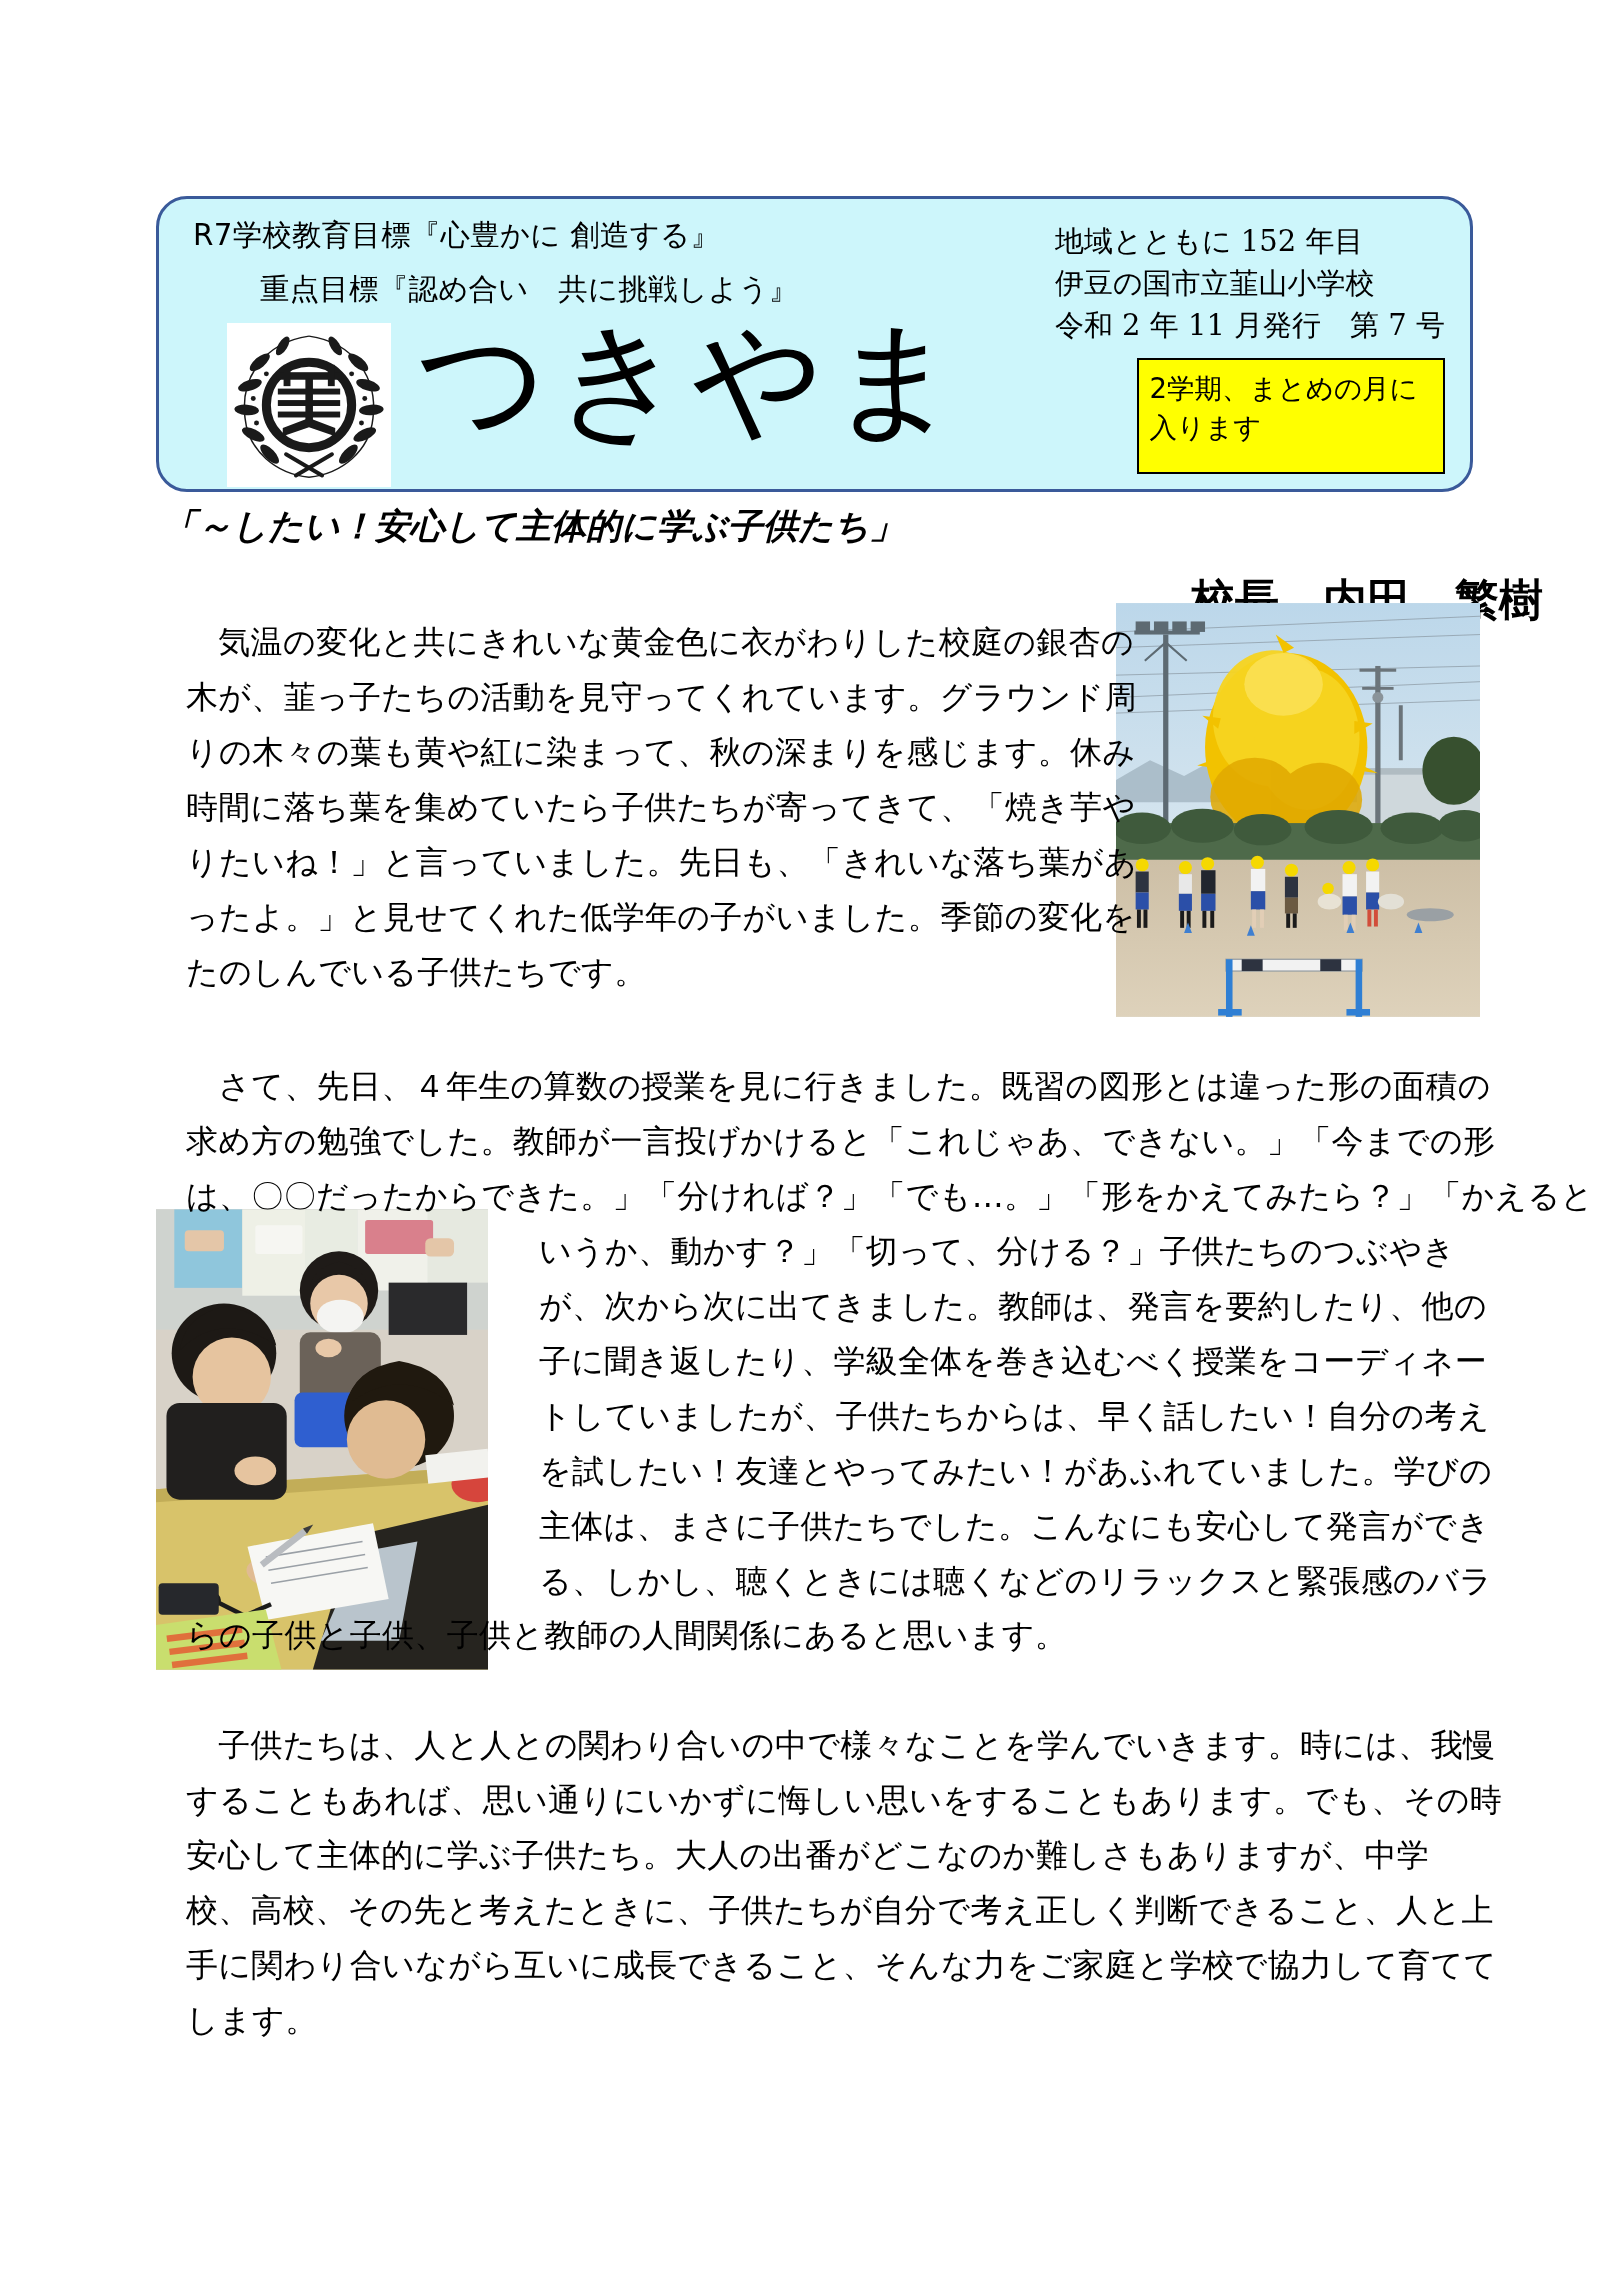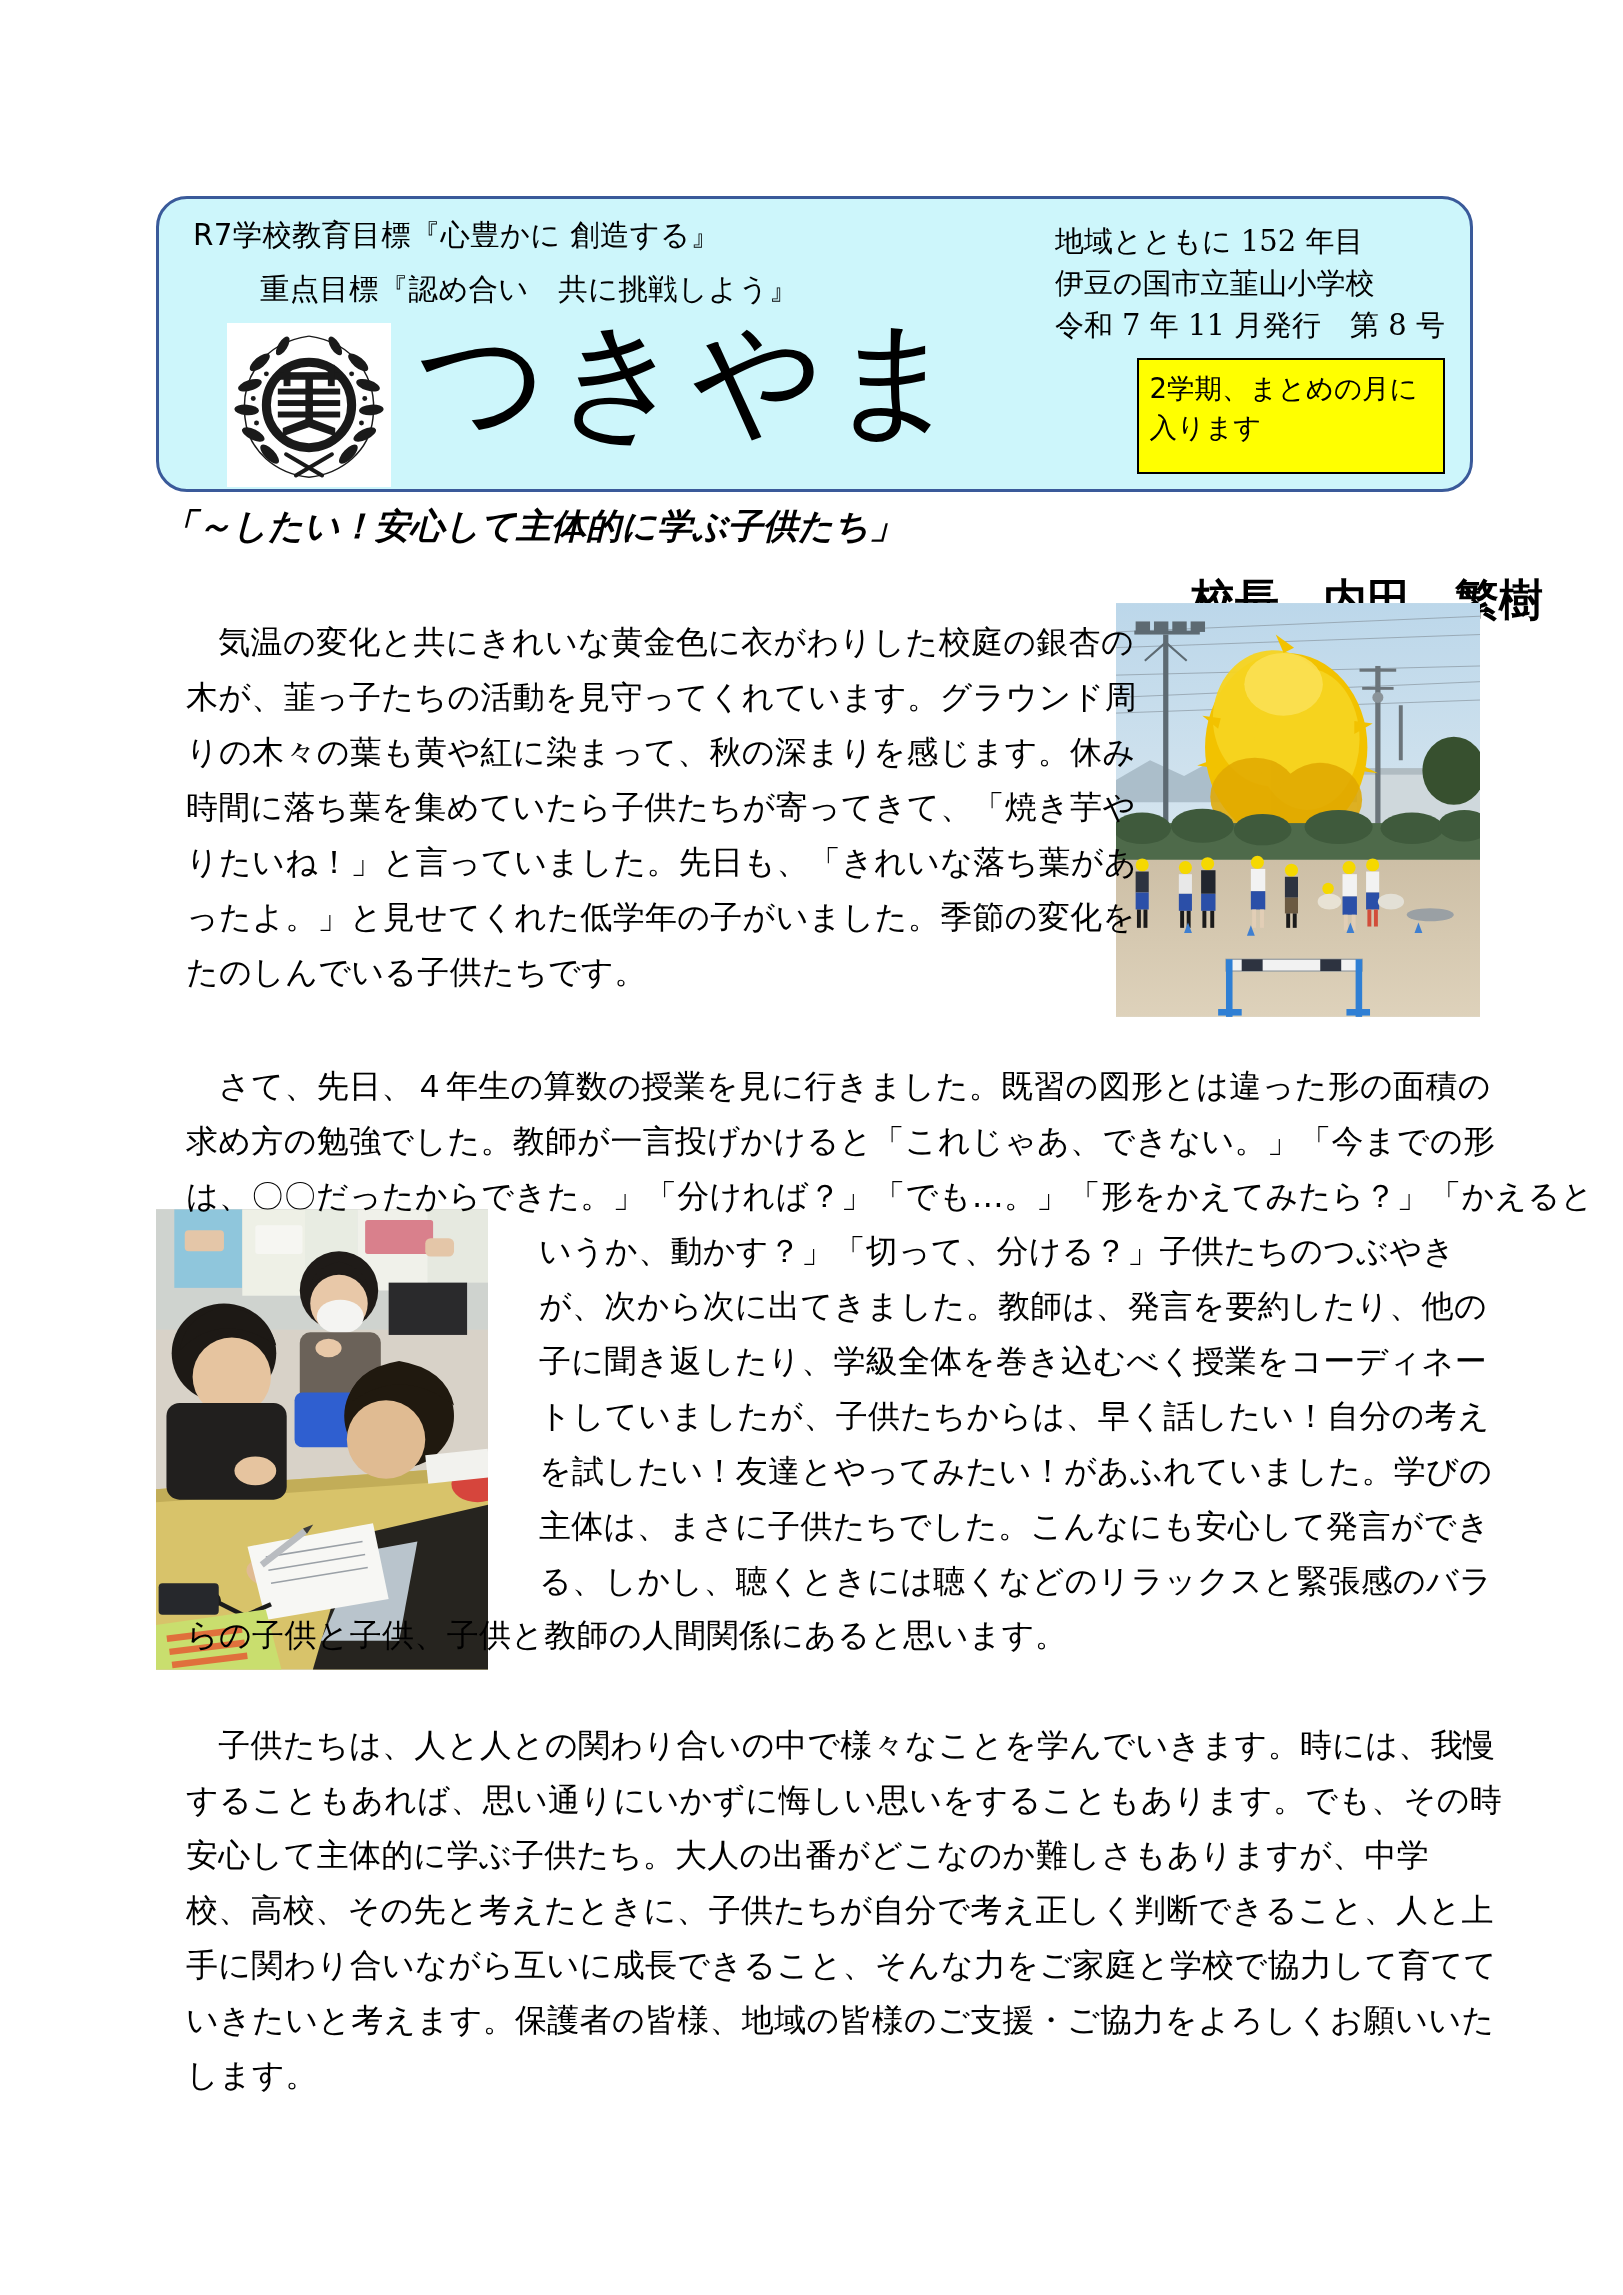--- a/index.html
+++ b/index.html
@@ -244,21 +244,21 @@
           <path d="M34 64 L50 58 L66 64 L66 69 L50 63.5 L34 69 Z"></path>
         </g>
       </svg>
     </div>
 
     <div class="paper-title">つきやま</div>
 
     <div class="school-info">
       <div>地域とともに 152 年目</div>
       <div>伊豆の国市立韮山小学校</div>
-      <div>令和 7 年 11 月発行　第 8 号</div>
+      <div>令和 2 年 11 月発行　第 7 号</div>
     </div>
 
     <div class="callout">
       <span class="callout-line">2学期、まとめの月に</span>
       <span class="callout-line">入ります</span>
     </div>
   </div>
 
   <div class="subtitle">「～したい！安心して主体的に学ぶ子供たち」</div>
   <div class="byline">校長　内田　繁樹</div>
@@ -552,19 +552,18 @@
     </p>
   </div>
 
   <div class="body-text" id="para-closing">
     <p>
       <span class="ln">　子供たちは、人と人との関わり合いの中で様々なことを学んでいきます。時には、我慢</span>
       <span class="ln">することもあれば、思い通りにいかずに悔しい思いをすることもあります。でも、その時</span>
       <span class="ln">安心して主体的に学ぶ子供たち。大人の出番がどこなのか難しさもありますが、中学</span>
       <span class="ln">校、高校、その先と考えたときに、子供たちが自分で考え正しく判断できること、人と上</span>
       <span class="ln">手に関わり合いながら互いに成長できること、そんな力をご家庭と学校で協力して育てて</span>
-      <span class="ln">いきたいと考えます。保護者の皆様、地域の皆様のご支援・ご協力をよろしくお願いいた</span>
       <span class="ln">します。</span>
     </p>
   </div>
 
 </div>
 
 
 </body></html>

